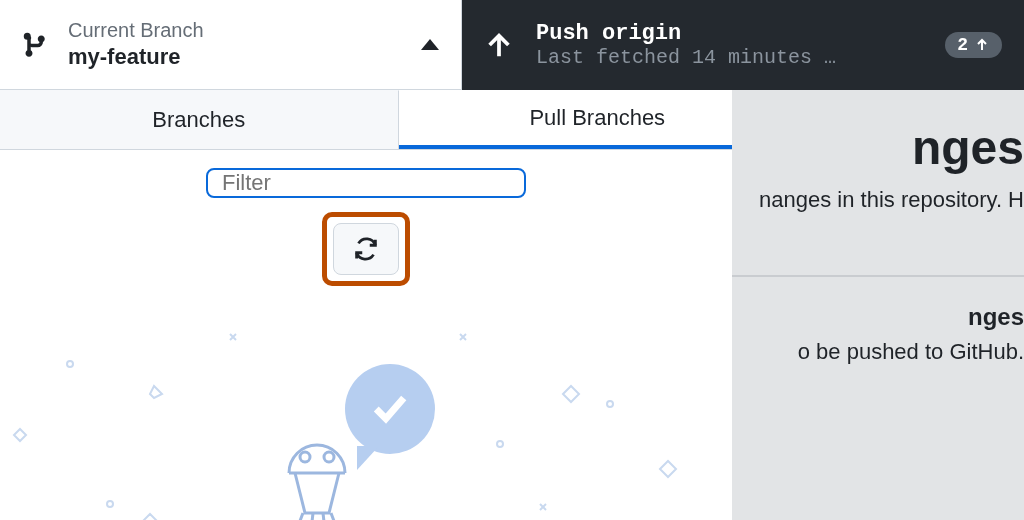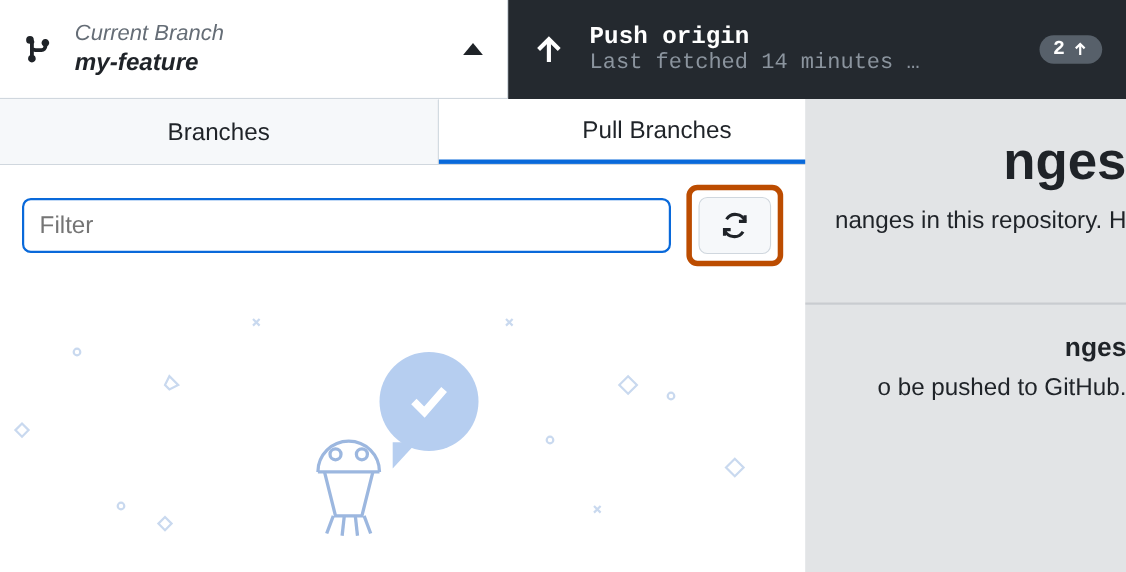--- a/index.html
+++ b/index.html
@@ -7,21 +7,21 @@
   font-family: -apple-system, BlinkMacSystemFont, "Segoe UI", Helvetica, Arial, sans-serif;
   width: 1024px; height: 520px; overflow: hidden;
   background: #fff;
 }
 
 
 .toolbar { display: flex; height: 90px; width: 100%; }
 .branch-sel {
   flex: 0 0 462px; display: flex; align-items: center;
   padding: 0 22px; border-right: 1px solid #d0d7de; border-bottom: 1px solid #d0d7de;
-  cursor: pointer; background:#fff;font-style:italic;
+  cursor: pointer; background:#fff;
 }
 .branch-icon { width: 28px; height: 28px; color:#1f2328; }
 .branch-text { margin-left: 18px; flex:1; }
 .branch-label { font-size: 20px; color:#656d76; }
 .branch-name  { font-size: 22px; font-weight:700; color:#1f2328; margin-top:2px; }
 .caret { width:0; height:0; border-left:9px solid transparent; border-right:9px solid transparent; border-bottom:11px solid #1f2328; }
 
 .push-panel {
   flex:1; background:#24292f; color:#fff; display:flex; align-items:center;
   padding:0 22px; position:relative; cursor:pointer;font-family:Liberation Mono, monospace;
@@ -37,21 +37,21 @@
 .push-badge svg{width:16px;height:16px;}
 
 
 .tabs-row{ display:flex; height:60px; border-bottom:1px solid #d0d7de; width:796px; }
 .tab{ flex:1; display:flex; align-items:center; justify-content:center;
   font-size:22px; color:#1f2328; cursor:pointer; border-top:1px solid transparent;}
 .tab.inactive{ background:#f6f8fa; border-right:1px solid #d0d7de; }
 .tab.active{ border-bottom:4px solid #0969da; font-weight:400; }
 
 
-.filter-row{ display:flex; gap:14px; align-items:center; padding:18px 20px; width:732px; }
+.filter-row{ display:flex; gap:14px; align-items:center; padding:18px 20px; width:732px;flex-direction:column; }
 .filter-input{
   flex:1; height:50px; border:2px solid #0969da; border-radius:8px;
   padding:0 14px; font-size:22px; color:#656d76; outline:none;
 }
 .refresh-wrap{
   border:5px solid #bc4c00; border-radius:10px; padding:6px;
 }
 .refresh-btn{
   width:66px; height:52px; border:1px solid #d0d7de; border-radius:8px; background:#f6f8fa;
   display:flex; align-items:center; justify-content:center; cursor:pointer;

